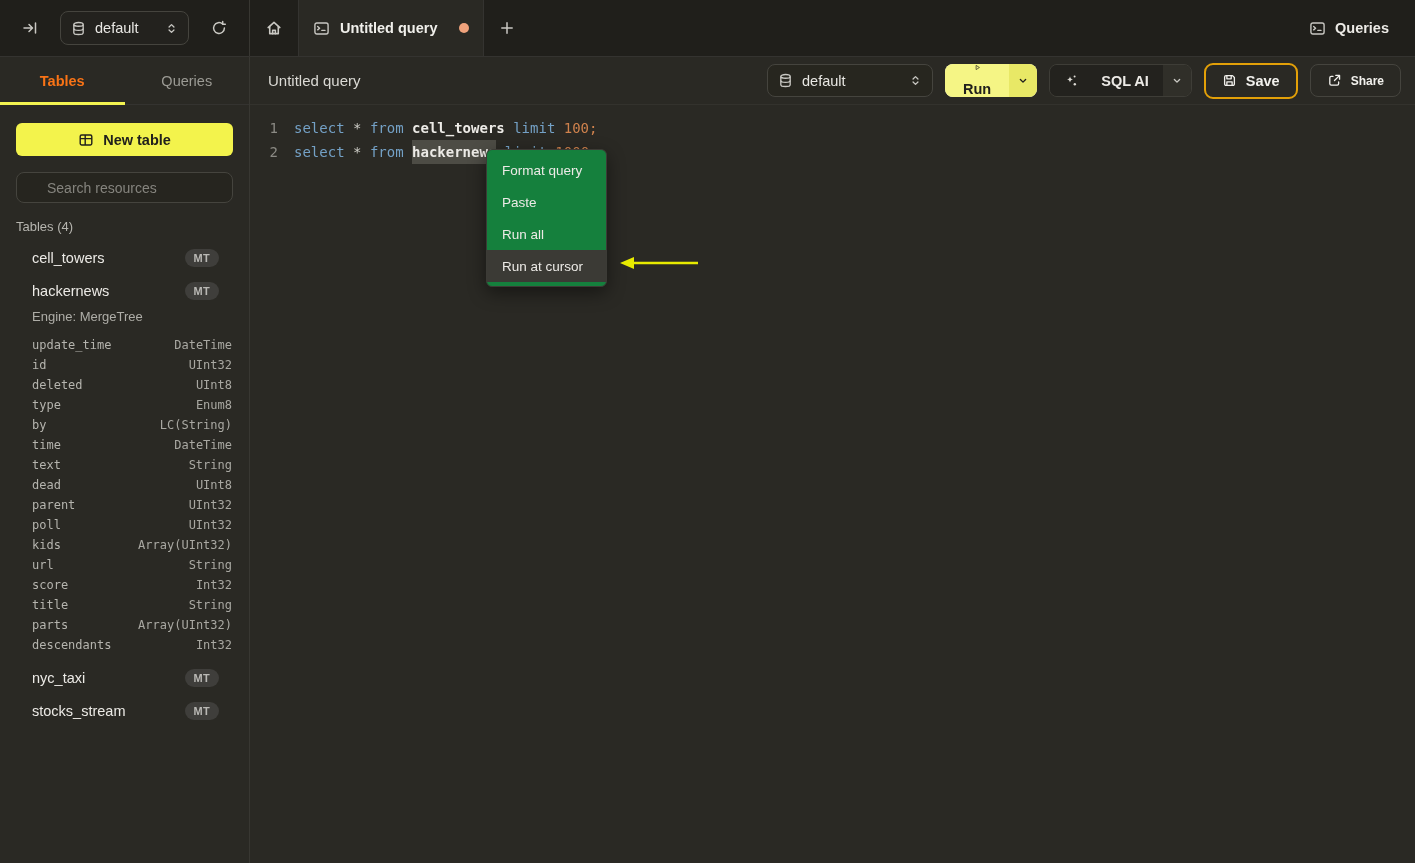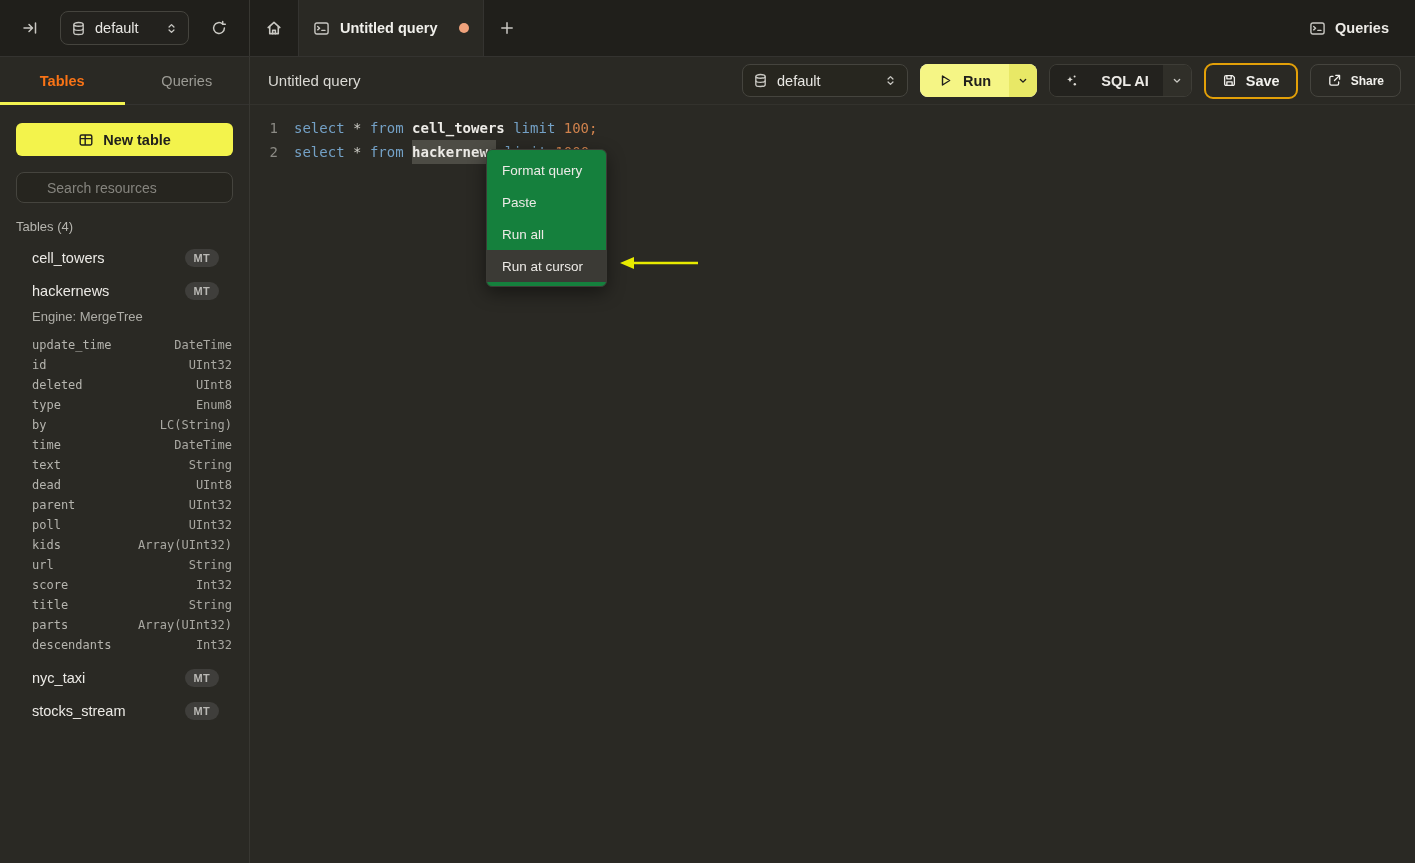--- a/index.html
+++ b/index.html
@@ -116,21 +116,21 @@
     border:1px solid #45443e; border-radius:8px; padding:0 10px;
     background:#27261f; cursor:pointer; color:#e8e7e3;
   }
   .tb-select .lbl { flex:1; font-size:14.5px; font-weight:500; }
   .run-btn {
     height:33px; display:flex; align-items:stretch; border-radius:8px; overflow:hidden;
     cursor:pointer; border:none; padding:0; font-family:inherit;
   }
   .run-main {
     display:flex; align-items:center; gap:10px; padding:0 18px;
-    background:#f5f585; color:#21201c; font-size:14.5px; font-weight:600;
+    background:#f5f585; color:#21201c; font-size:14.5px; font-weight:600;flex-direction:column;
   }
   .run-caret {
     width:28px; display:flex; align-items:center; justify-content:center;
     background:#e8e866; color:#21201c;
   }
   .sqlai-btn {
     height:33px; display:flex; align-items:stretch; border:1px solid #3e3d37;
     border-radius:8px; overflow:hidden; cursor:pointer;
   }
   .sqlai-main {

